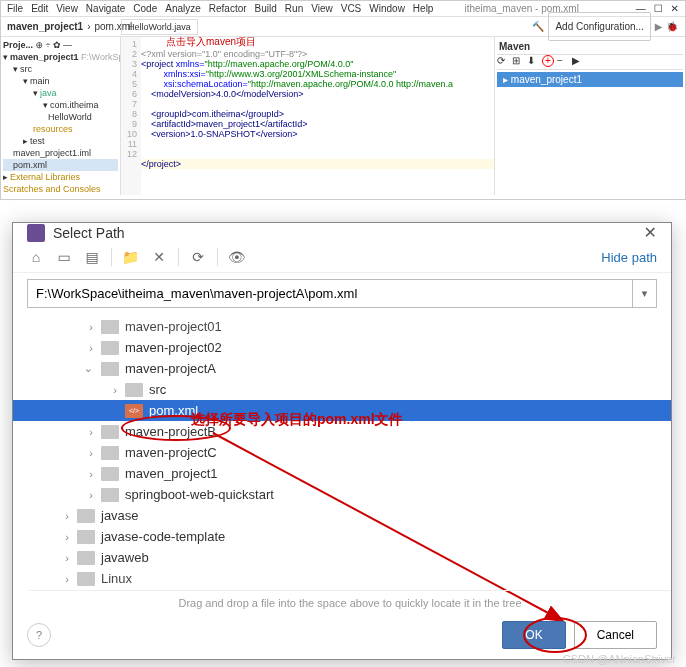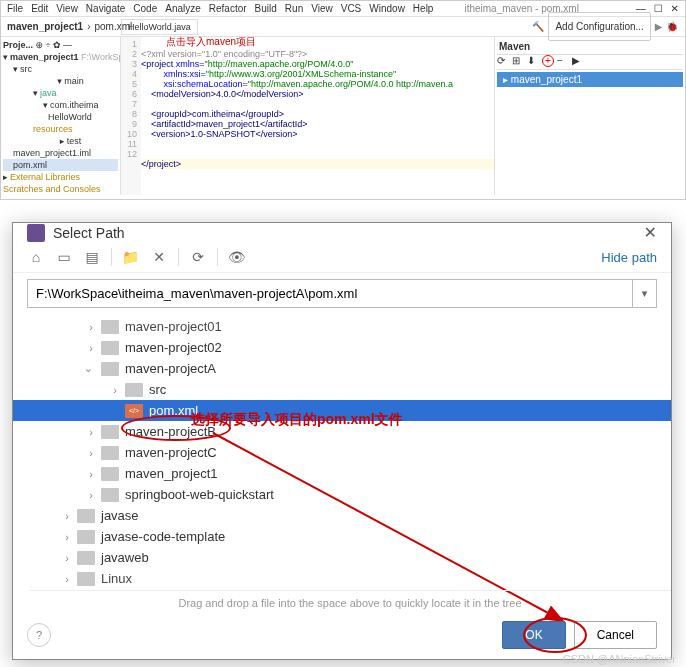--- a/index.html
+++ b/index.html
@@ -10,21 +10,21 @@
 .menubar { display: flex; gap: 8px; padding: 2px 6px; font-size: 10px; border-bottom: 1px solid #e0e0e0; }
 .menubar span { cursor: default; }
 .toolbar { display: flex; align-items: center; padding: 2px 6px; border-bottom: 1px solid #e0e0e0; height: 20px; font-size: 10px; }
 .crumb { flex: 1; display: flex; gap: 4px; align-items: center; }
 .toolbar-right { display: flex; gap: 4px; align-items: center; }
 .toolbar-btn { padding: 8px 6px; border: 1px solid #ccc; border-radius: 2px; font-size: 10px; }
 .ide-body { display: flex; height: calc(100% - 40px); }
 .project-tree { width: 120px; border-right: 1px solid #e0e0e0; padding: 2px; font-size: 9px; overflow: hidden; }
 .tree-item { padding: 1px 0; white-space: nowrap; }
 .tree-indent1 { padding-left: 10px; }
-.tree-indent2 { padding-left: 20px; text-align: center; }
+.tree-indent2 { padding-left: 20px; }
 .tree-indent3 { padding-left: 30px; }
 .tree-indent4 { padding-left: 40px; }
 .tree-selected { background: #d5e4f5; }
 .editor { flex: 1; display: flex; position: relative; }
 .gutter { width: 20px; background: #f7f7f7; text-align: right; padding: 2px 4px 2px 0; color: #aaa; font-size: 9px; font-family: monospace; }
 .code { flex: 1; font-family: monospace; font-size: 9px; padding: 2px 0; white-space: pre; overflow: hidden; border-right: 1px solid #e0e0e0; }
 .code .tag { color: #000080; }
 .code .attr { color: #0000ff; }
 .code .str { color: #008000; }
 .code .sel-line { background: #fffae3; display: block; }

